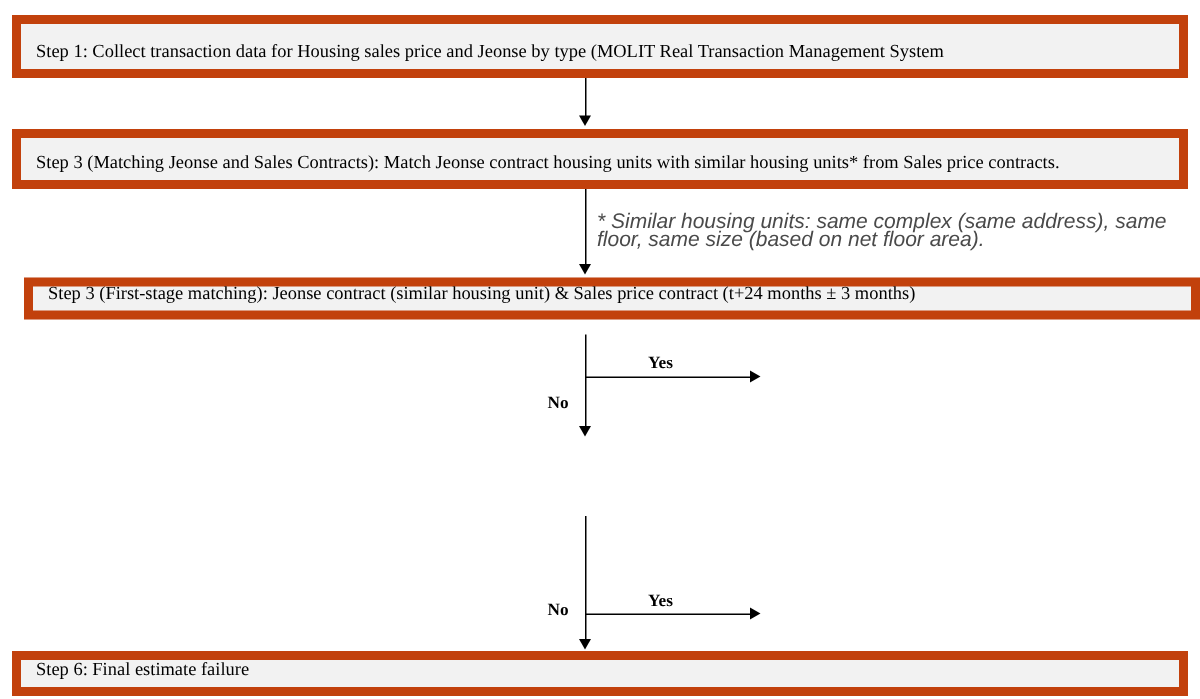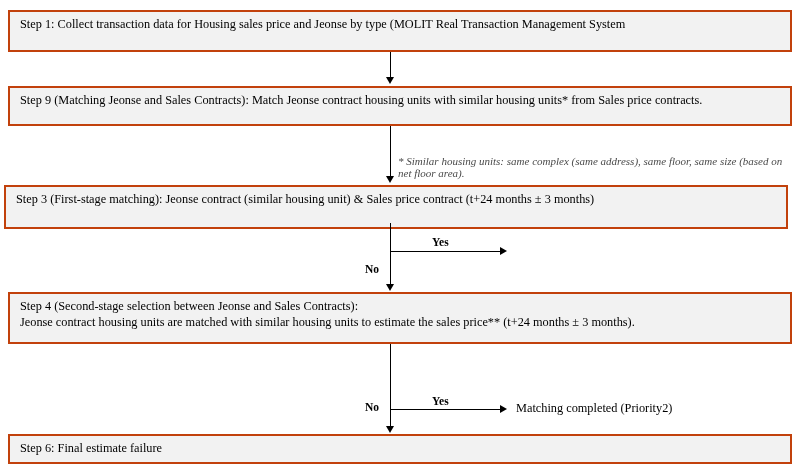--- a/index.html
+++ b/index.html
@@ -17,40 +17,39 @@
   }
   #canvas {
     position: relative;
     width: 800px;
     height: 466px;
   }
   .box {
     position: absolute;
     box-sizing: border-box;
     background: #f2f2f2;
-    border: 2px solid #c2410c;
+    border: 6px solid #c2410c;
     display: flex;
     flex-direction: column;
-    justify-content: flex-start;
+    justify-content: flex-end;
     padding: 4px 10px;
   }
   .box .line {
     font-size: 12.3px;
     line-height: 16px;
     white-space: nowrap;
   }
   .note {
     position: absolute;
-    font-family: Liberation Serif, serif;
+    font-family: Liberation Sans, sans-serif;
     font-style: italic;
-    font-size: 11px;
+    font-size: 14px;
     line-height: 11.5px;
     color: #4a4a4a;
     white-space: pre-line;
-    margin-top: 14px;
   }
   .vline {
     position: absolute;
     width: 1px;
     background: #000000;
   }
   .hline {
     position: absolute;
     height: 1px;
     background: #000000;
@@ -91,51 +90,46 @@
 <div id="canvas">
 
   <div class="box" style="left:8px; top:10px; width:784px; height:42px;">
     <div class="line">Step 1: Collect transaction data for Housing sales price and Jeonse by type (MOLIT Real Transaction Management System</div>
   </div>
 
   <div class="vline" style="left:390px; top:52px; height:27px;"></div>
   <div class="arrowdown" style="left:386px; top:77px;"></div>
 
   <div class="box" style="left:8px; top:86px; width:784px; height:40px;">
-    <div class="line">Step 9 (Matching Jeonse and Sales Contracts): Match Jeonse contract housing units with similar housing units* from Sales price contracts.</div>
+    <div class="line">Step 3 (Matching Jeonse and Sales Contracts): Match Jeonse contract housing units with similar housing units* from Sales price contracts.</div>
   </div>
 
   <div class="note" style="left:398px; top:142px; width:400px;">* Similar housing units: same complex (same address), same floor, same size (based on net floor area).</div>
 
   <div class="vline" style="left:390px; top:126px; height:52px;"></div>
   <div class="arrowdown" style="left:386px; top:176px;"></div>
 
-  <div class="box" style="left:4px; top:185px; width:784px; height:44px;">
+  <div class="box" style="left:16px; top:185px; width:784px; height:28px;">
     <div class="line">Step 3 (First-stage matching): Jeonse contract (similar housing unit) &amp; Sales price contract (t+24 months ± 3 months)</div>
   </div>
 
   <div class="vline" style="left:390px; top:223px; height:63px;"></div>
   <div class="arrowdown" style="left:386px; top:284px;"></div>
   <div class="hline" style="left:390px; top:251px; width:110px;"></div>
   <div class="arrowright" style="left:500px; top:247px;"></div>
   <div class="lbl" style="left:432px; top:236px;">Yes</div>
   <div class="lbl" style="left:365px; top:263px;">No</div>
 
-  <div class="box" style="left:8px; top:292px; width:784px; height:52px;">
-    <div class="line">Step 4 (Second-stage selection between Jeonse and Sales Contracts):</div>
-    <div class="line">Jeonse contract housing units are matched with similar housing units to estimate the sales price** (t+24 months ± 3 months).</div>
-  </div>
 
 
   <div class="vline" style="left:390px; top:344px; height:84px;"></div>
   <div class="arrowdown" style="left:386px; top:426px;"></div>
   <div class="hline" style="left:390px; top:409px; width:110px;"></div>
   <div class="arrowright" style="left:500px; top:405px;"></div>
   <div class="lbl" style="left:432px; top:395px;">Yes</div>
   <div class="lbl" style="left:365px; top:401px;">No</div>
 
-  <div class="result" style="left:516px; top:401px;">Matching completed (Priority2)</div>
 
   <div class="box" style="left:8px; top:434px; width:784px; height:30px;">
     <div class="line">Step 6: Final estimate failure</div>
   </div>
 
 </div>
 
 </body></html>

